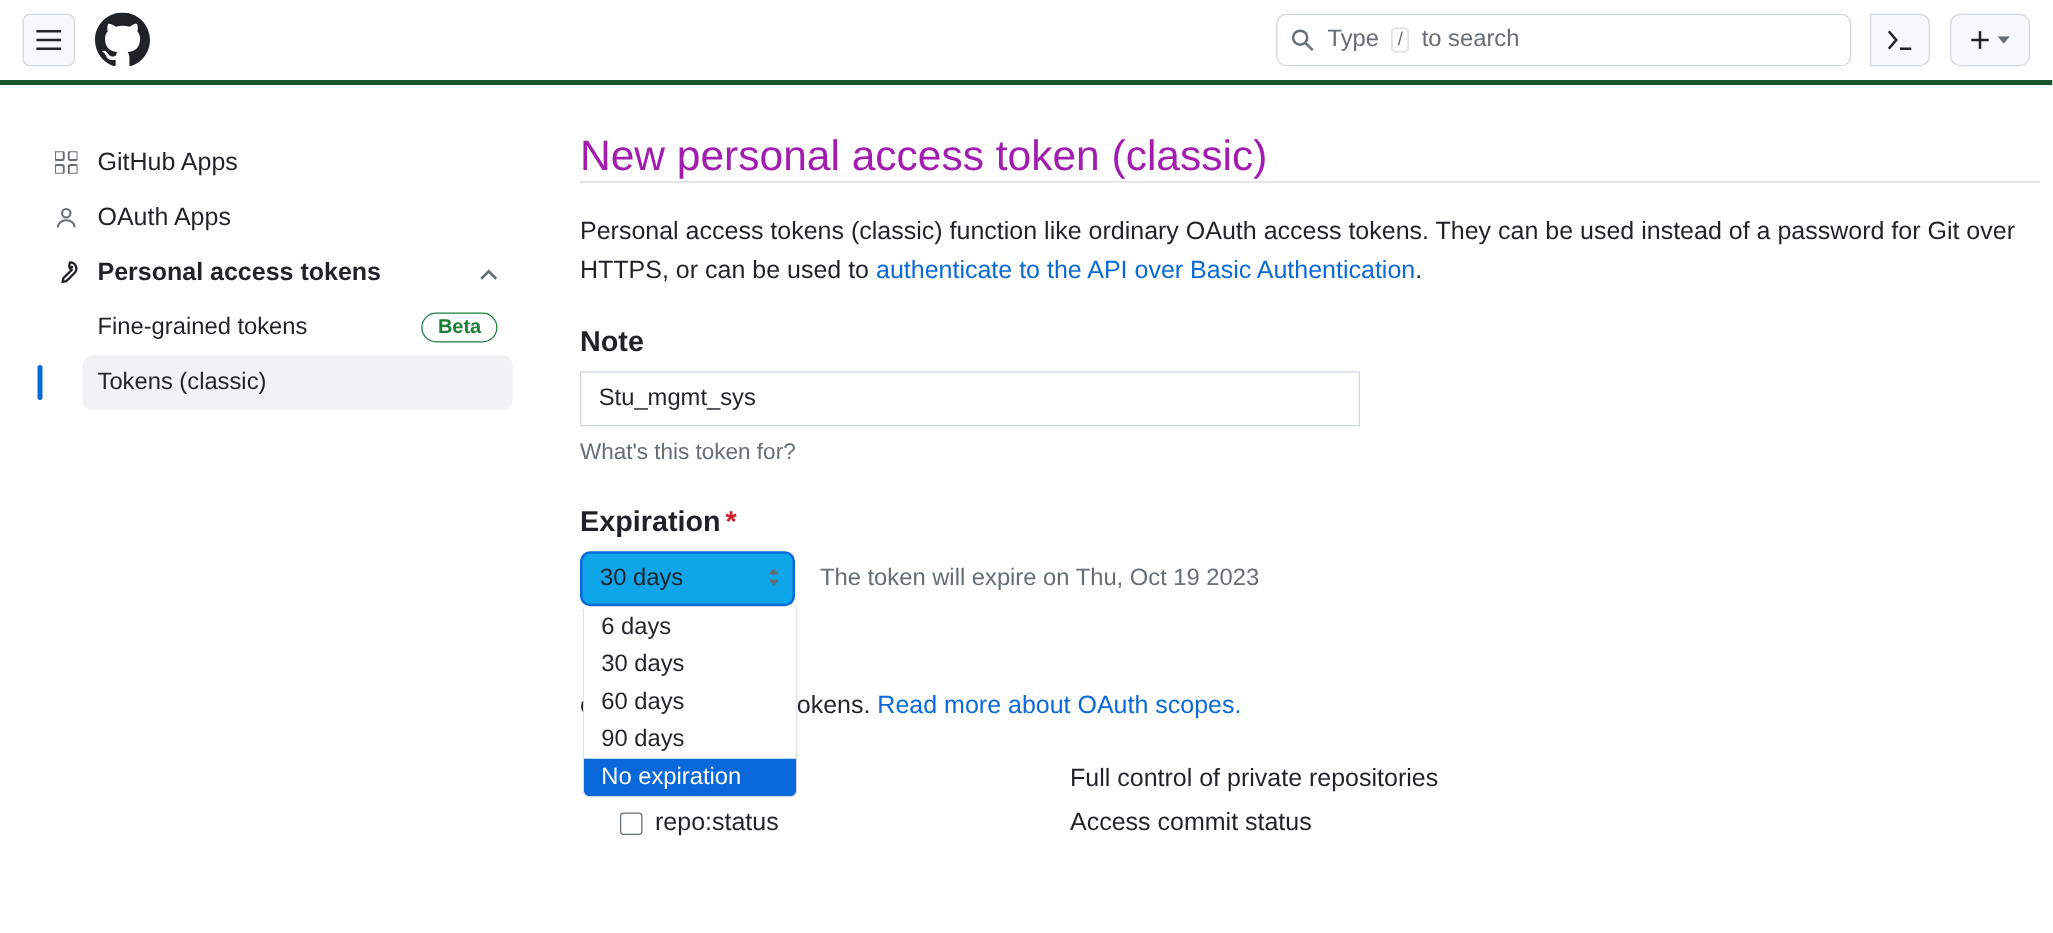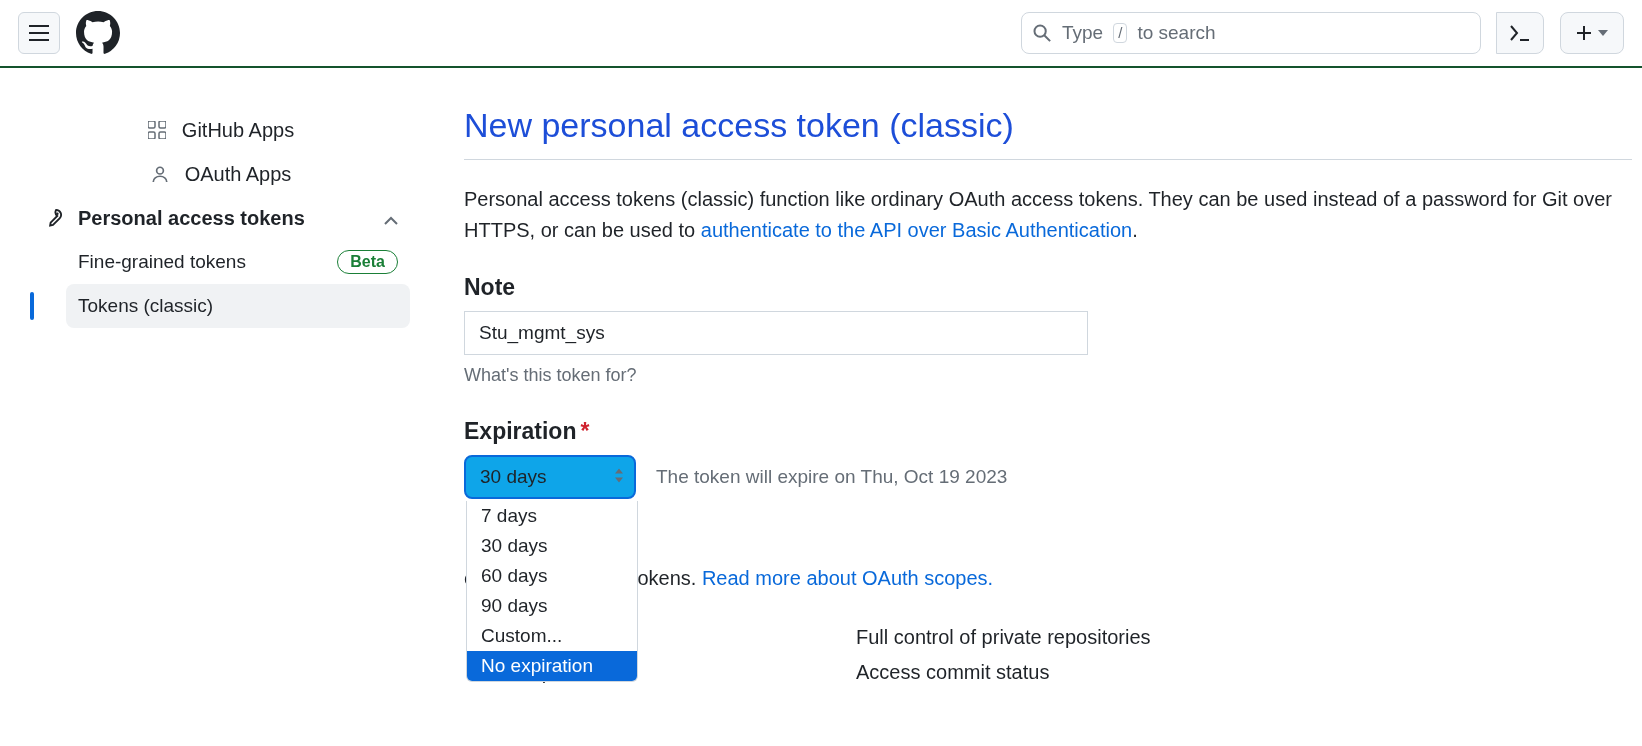--- a/index.html
+++ b/index.html
@@ -6,21 +6,21 @@
   body {
     font-family: -apple-system, BlinkMacSystemFont, "Segoe UI", Helvetica, Arial, sans-serif;
     color: #1f2328;
     background: #fff;
   }
   .topbar {
     display: flex;
     align-items: center;
     height: 68px;
     padding: 0 18px;
-    border-bottom: 2px solid #14532d;
+    border-bottom: 4px solid #14532d;
     gap: 16px;
   }
   .hamburger-btn {
     width: 42px;
     height: 42px;
     border: 1px solid #d0d7de;
     border-radius: 6px;
     background: #f6f8fa;
     display: flex;
     align-items: center;
@@ -76,21 +76,20 @@
   .side-item {
     display: flex;
     align-items: center;
     height: 44px;
     padding: 0 12px;
     border-radius: 8px;
     gap: 14px;
     font-size: 20px;
     color: #1f2328;
     cursor: pointer;
-    justify-content: center;
   }
   .side-item.active-parent { font-weight: 600; }
   .side-item-icon { width: 22px; display:flex; align-items:center; justify-content:center; }
   .chevron-right { margin-left: auto; color:#656d76; }
   .sub-items { padding-left: 36px; }
   .sub-item {
     display: flex;
     align-items: center;
     height: 44px;
     padding: 0 12px;
@@ -123,24 +122,23 @@
     padding: 2px 12px;
     font-weight: 700;
   }
   .content {
     flex: 1;
     padding: 38px 10px 0 44px;
   }
   .page-title {
     font-size: 34px;
     font-weight: 400;
-    padding-bottom: 14px;
     border-bottom: 1px solid #d0d7de;
     margin-bottom: 24px;
-    color:#1d4ed8;
+    color:#a21caf;
   }
   .desc {
     font-size: 20px;
     line-height: 1.55;
     color: #1f2328;
     margin-bottom: 28px;
   }
   .desc a { color: #0969da; text-decoration: none; }
   .field-label {
     font-size: 23px;
@@ -327,25 +325,24 @@
       </div>
       <div class="exp-row">
         <div class="select-box">
           <span>30 days</span>
           <span class="select-caret">
             <svg width="10" height="14" viewBox="0 0 10 14">
                 <path fill="#656d76" d="M5 0L1 5h8zM5 14l4-5H1z"></path>
               </svg>
           </span>
           <div class="dropdown">
-            <div class="dd-opt">7 days</div>
+            <div class="dd-opt">6 days</div>
             <div class="dd-opt">30 days</div>
             <div class="dd-opt">60 days</div>
             <div class="dd-opt">90 days</div>
-            <div class="dd-opt">Custom...</div>
             <div class="dd-opt highlight">No expiration</div>
           </div>
         </div>
         <span class="exp-hint">The token will expire on Thu, Oct 19 2023</span>
       </div>
     </div>
 
     <div class="scopes-area">
       <div class="scopes-line1">
         <span>ccess for personal tokens. </span><a href="#">Read more about OAuth scopes.</a>

